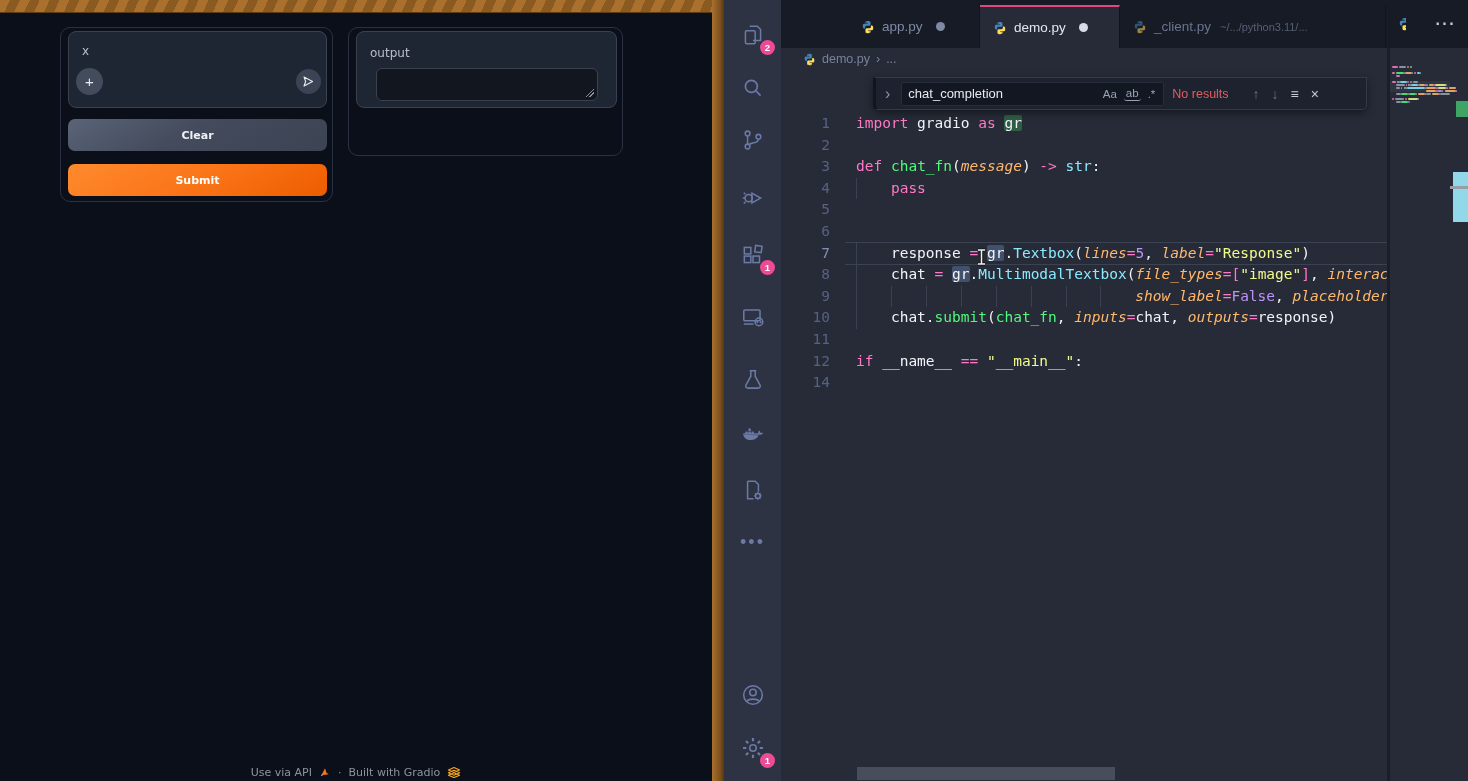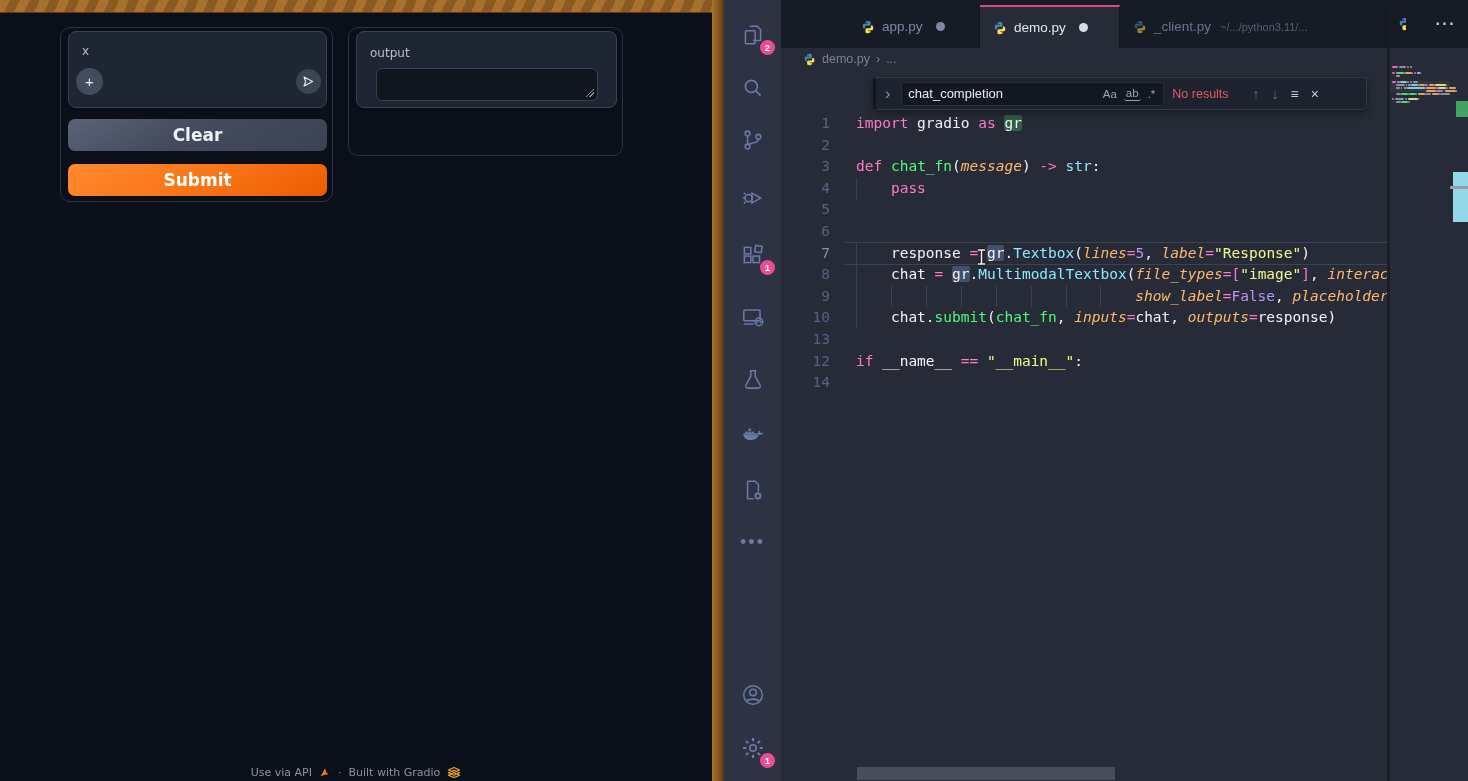--- a/index.html
+++ b/index.html
@@ -10,21 +10,21 @@
 
   
   .browser{left:0;top:0;width:712px;height:781px;background:#0b0f19;}
   .stripes{left:0;top:0;width:712px;height:13px;
     background:repeating-linear-gradient(115deg,#a9712d 0 9px,#8a5a20 9px 18px);
     border-bottom:1px solid #5e3c14;}
   .gcard{border:1px solid #2a3140;border-radius:10px;}
   .gpanel{background:#1f2633;border:1px solid #3a4251;border-radius:8px;}
   .glabel{font-family:"DejaVu Sans",sans-serif;font-size:12px;color:#b9bfc9;}
   .gbtn{border-radius:7px;display:flex;align-items:center;justify-content:center;
-    font-family:"DejaVu Sans",sans-serif;font-weight:bold;font-size:17px;color:#eef0f4;
+    font-family:"DejaVu Sans",sans-serif;font-weight:bold;font-size:11px;color:#eef0f4;
     background:linear-gradient(150deg,#5b6478 0%,#434b5c 45%,#3c4353 100%);cursor:pointer;}
   .gbtn.primary{background:linear-gradient(150deg,#ff8a2e 0%,#f97316 55%,#ed5c00 100%);color:#fff;}
   .circlebtn{border-radius:50%;display:flex;align-items:center;justify-content:center;color:#e8eaee;}
   .gtextarea{background:#11161f;border:1px solid #3a4250;border-radius:6px;position:absolute;}
   .resize-grip{position:absolute;right:3px;bottom:3px;width:9px;height:9px;
     background:linear-gradient(135deg,transparent 0 50%,#8a8f99 50% 56%,transparent 56% 72%,#8a8f99 72% 78%,transparent 78%);}
   .gfooter{display:flex;align-items:center;justify-content:center;gap:7px;
     font-family:"DejaVu Sans",sans-serif;font-size:11px;color:#8d939e;}
 
   
@@ -304,21 +304,21 @@
           <div class="cl"><span class="lnum">1</span><span class="ltext"><span class="tk-kw">import</span><span class="tk-txt"> gradio </span><span class="tk-kw">as</span><span class="tk-txt"> </span><span class="tk-hlg">gr</span></span></div>
           <div class="cl"><span class="lnum">2</span><span class="ltext"></span></div>
           <div class="cl"><span class="lnum">3</span><span class="ltext"><span class="tk-kw">def</span><span class="tk-txt"> </span><span class="tk-fn">chat_fn</span><span class="tk-txt">(</span><span class="tk-prm">message</span><span class="tk-txt">) </span><span class="tk-kw">-&gt;</span><span class="tk-txt"> </span><span class="tk-cls">str</span><span class="tk-txt">:</span></span></div>
           <div class="cl"><span class="lnum">4</span><span class="ltext"><span class="tk-txt">    </span><span class="tk-kw">pass</span></span><i class="guide" style="left: 75px;"></i></div>
           <div class="cl"><span class="lnum">5</span><span class="ltext"></span></div>
           <div class="cl"><span class="lnum">6</span></div>
           <div class="cl"><span class="lnum cur">7</span><span class="ltext"><span class="tk-txt">    response </span><span class="tk-kw">=</span><span class="tk-txt"> </span><span class="tk-hlw">gr</span><span class="tk-txt">.</span><span class="tk-cls">Textbox</span><span class="tk-txt">(</span><span class="tk-prm">lines</span><span class="tk-kw">=</span><span class="tk-num">5</span><span class="tk-txt">, </span><span class="tk-prm">label</span><span class="tk-kw">=</span><span class="tk-str">"Response"</span><span class="tk-txt">)</span></span><i class="guide" style="left: 75px;"></i></div>
           <div class="cl"><span class="lnum">8</span><span class="ltext"><span class="tk-txt">    chat </span><span class="tk-kw">=</span><span class="tk-txt"> </span><span class="tk-hlw">gr</span><span class="tk-txt">.</span><span class="tk-cls">MultimodalTextbox</span><span class="tk-txt">(</span><span class="tk-prm">file_types</span><span class="tk-kw">=</span><span class="tk-kw">[</span><span class="tk-str">"image"</span><span class="tk-kw">]</span><span class="tk-txt">, </span><span class="tk-prm">interac</span></span><i class="guide" style="left: 75px;"></i></div>
           <div class="cl"><span class="lnum">9</span><span class="ltext"><span class="tk-txt">                                </span><span class="tk-prm">show_label</span><span class="tk-kw">=</span><span class="tk-num">False</span><span class="tk-txt">, </span><span class="tk-prm">placeholder</span></span><i class="guide" style="left: 75px;"></i><i class="guide" style="left: 109.92px;"></i><i class="guide" style="left: 144.84px;"></i><i class="guide" style="left: 179.76px;"></i><i class="guide" style="left: 214.68px;"></i><i class="guide" style="left: 249.6px;"></i><i class="guide" style="left: 284.52px;"></i><i class="guide" style="left: 319.44px;"></i></div>
           <div class="cl"><span class="lnum">10</span><span class="ltext"><span class="tk-txt">    chat.</span><span class="tk-fn">submit</span><span class="tk-txt">(</span><span class="tk-fn">chat_fn</span><span class="tk-txt">, </span><span class="tk-prm">inputs</span><span class="tk-kw">=</span><span class="tk-txt">chat, </span><span class="tk-prm">outputs</span><span class="tk-kw">=</span><span class="tk-txt">response)</span></span><i class="guide" style="left: 75px;"></i></div>
-          <div class="cl"><span class="lnum">13</span><span class="ltext"></span></div>
+          <div class="cl"><span class="lnum">11</span><span class="ltext"></span></div>
           <div class="cl"><span class="lnum">12</span><span class="ltext"><span class="tk-kw">if</span><span class="tk-txt"> __name__ </span><span class="tk-kw">==</span><span class="tk-txt"> </span><span class="tk-str">"__main__"</span><span class="tk-txt">:</span></span></div>
           <div class="cl"><span class="lnum">14</span><span class="ltext"></span></div>
         </div>
 
       <div class="findwidget">
         <span class="find-chevron">›</span>
         <div class="find-input">
           <span class="q">chat_completion</span>
           <span class="find-opt">Aa</span>
           <span class="find-opt u">ab</span>

